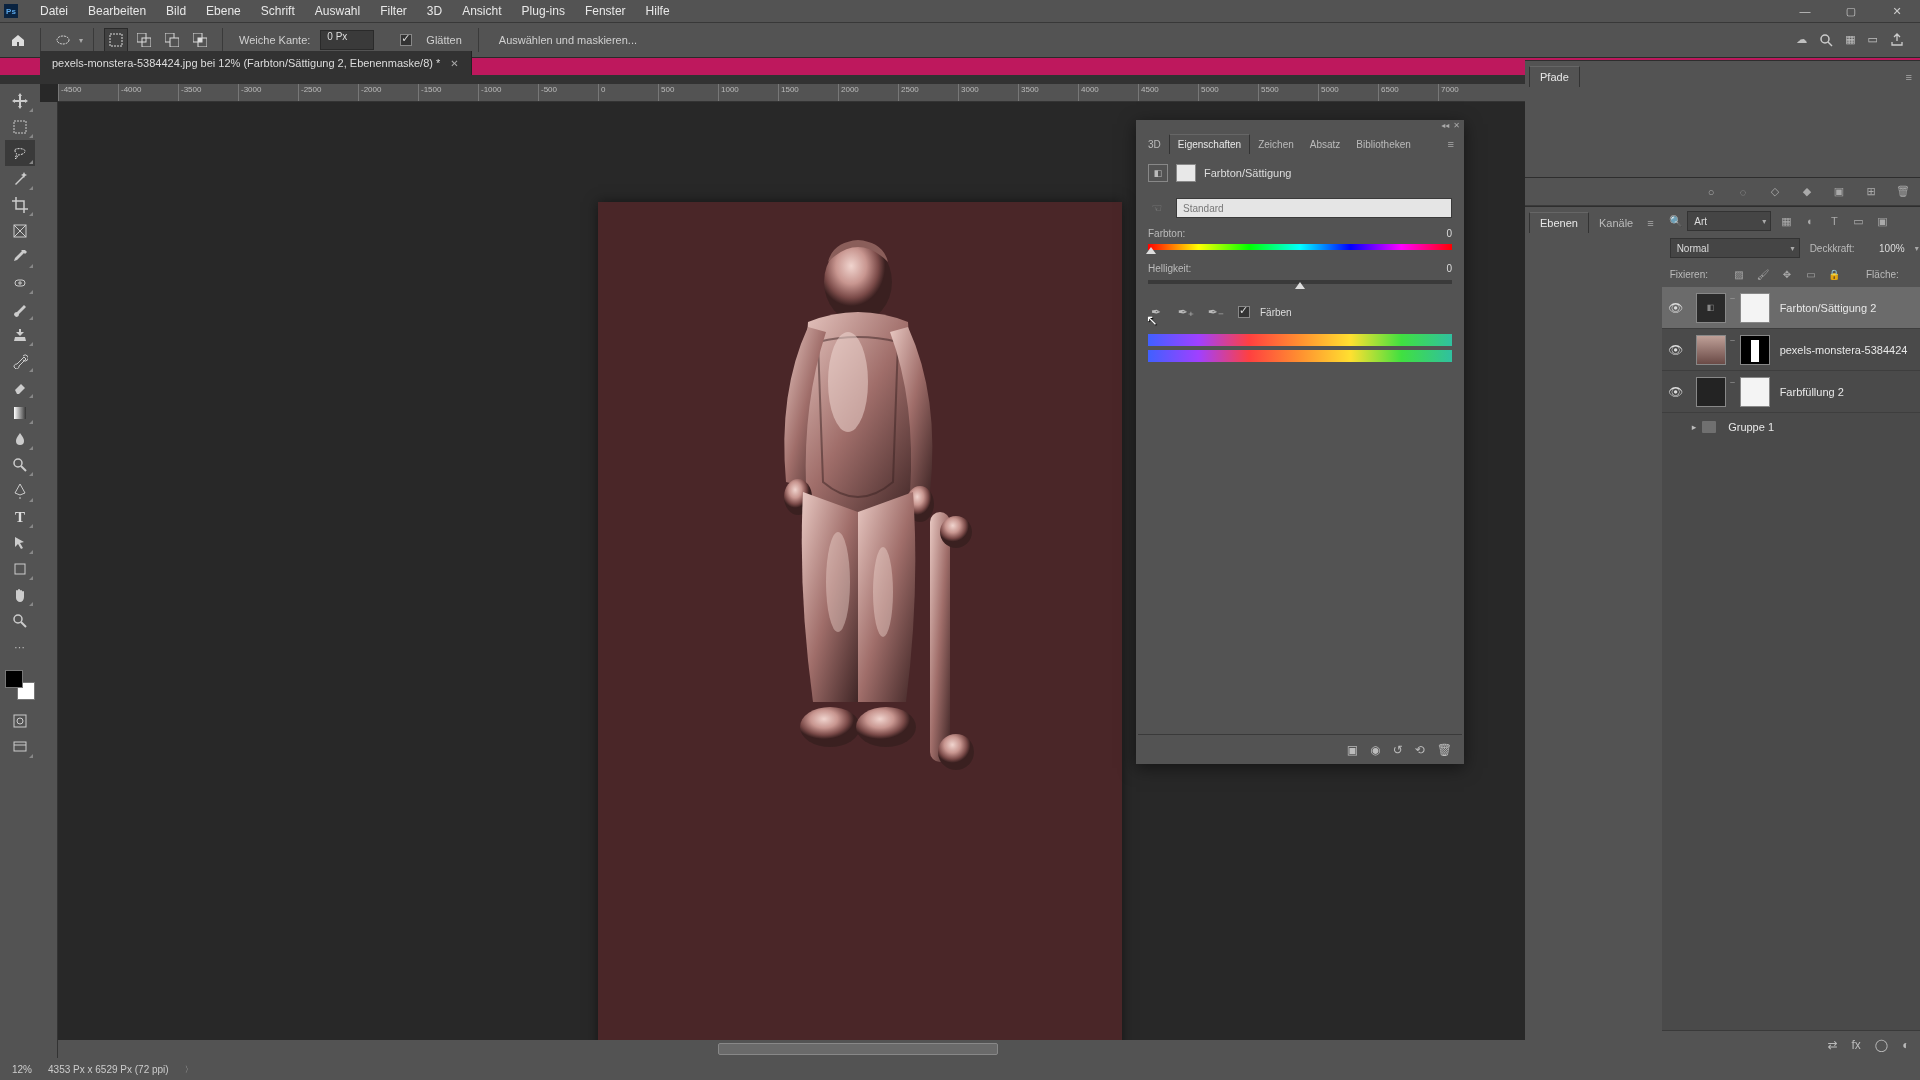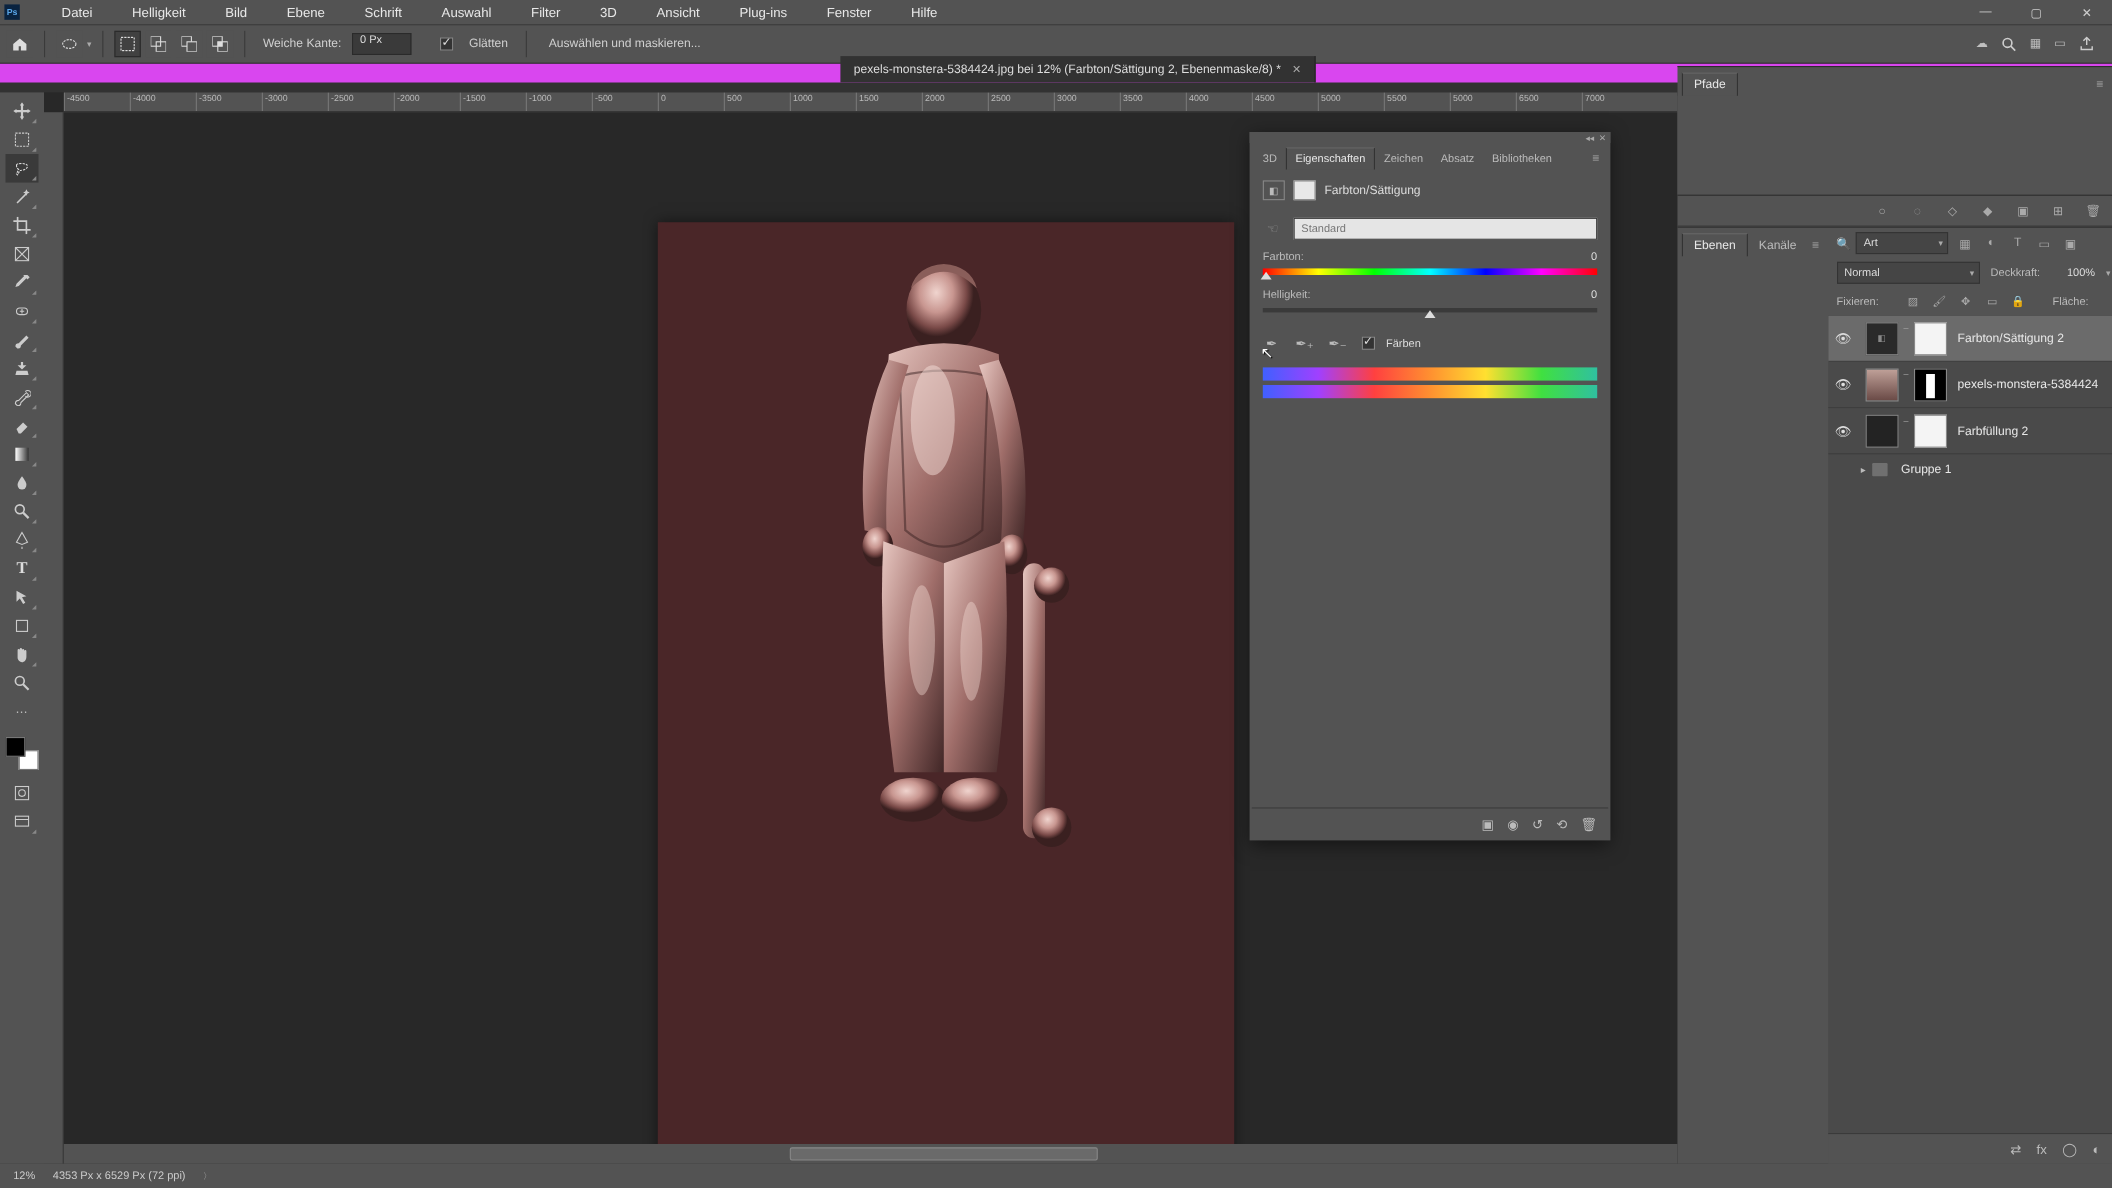--- a/index.html
+++ b/index.html
@@ -1,38 +1,38 @@
 <!DOCTYPE html>
 <html><head>
 <meta charset="utf-8">
 <style>
 * { margin: 0; padding: 0; box-sizing: border-box; font-family: "Segoe UI", Tahoma, sans-serif; user-select: none; }
 body { background: #323232; color: #c0c0c0; font-size: 11px; width: 1920px; height: 1080px; overflow: hidden; position: relative; }
 
 
-.menubar { background: #535353; height: 22px; display: flex; align-items: center; padding: 0 4px; position: relative; gap: 16px; }
+.menubar { background: #535353; height: 22px; display: flex; align-items: center; padding: 0 4px; position: relative; }
 .menubar .logo { width: 14px; height: 14px; background: #0a2340; margin-right: 12px; display: flex; align-items: center; justify-content: center; color: #5aa6e8; font-size: 8px; font-weight: bold; }
 .menubar .menu-item { padding: 0 10px; line-height: 22px; color: #e8e8e8; font-size: 12px; }
 .win-ctrl { position: absolute; right: 0; top: 0; display: flex; }
 .win-ctrl span { width: 46px; height: 22px; display: flex; align-items: center; justify-content: center; color: #ccc; font-size: 11px; }
 
 
 .optbar { background: #535353; height: 36px; display: flex; align-items: center; padding: 0 6px; gap: 4px; border-top: 1px solid #383838; border-bottom: 1px solid #2a2a2a; }
 .optbar .divider { width: 1px; height: 24px; background: #3a3a3a; margin: 0 6px; }
 .opt-btn { width: 24px; height: 24px; display: flex; align-items: center; justify-content: center; background: #535353; border: 1px solid transparent; }
 .opt-btn.active { border-color: #2a2a2a; background: #414141; }
 .opt-label { font-size: 11px; color: #d0d0d0; margin: 0 6px; }
 .opt-input { width: 54px; height: 20px; background: #3a3a3a; border: 1px solid #2a2a2a; color: #ddd; padding: 0 6px; font-size: 10px; }
 .opt-check { width: 12px; height: 12px; display: inline-block; border: 1px solid #888; background: #333; margin-right: 4px; position: relative; }
 .opt-check.on::after { content: "✓"; position: absolute; left: 0; top: -3px; font-size: 11px; color: #ddd; }
 .opt-link { color: #d0d0d0; font-size: 11px; margin-left: 10px; }
 .optbar .right-icons { margin-left: auto; display: flex; gap: 12px; padding-right: 10px; }
 
 
-.doctabs { background: #d946ef; height: 17px; display: flex; align-items: flex-end; padding-left: 40px; justify-content: center; }
+.doctabs { background: #be185d; height: 17px; display: flex; align-items: flex-end; padding-left: 40px; }
 .doctab { background: #323232; height: 24px; padding: 0 12px; display: flex; align-items: center; font-size: 11px; color: #ddd; border-right: 1px solid #222; }
 .doctab .close { margin-left: 10px; color: #aaa; font-size: 10px; }
 
 
 .workspace { position: absolute; left: 40px; top: 84px; right: 395px; bottom: 22px; background: #282828; }
 .ruler-h { position: absolute; left: 18px; right: 0; top: 0; height: 18px; background: #535353; border-bottom: 1px solid #333; display: flex; font-size: 8px; color: #bbb; overflow: hidden; }
 .ruler-h .tick { width: 60px; height: 100%; border-left: 1px solid #777; padding-left: 2px; padding-top: 1px; flex: 0 0 60px; }
 .ruler-v { position: absolute; left: 0; top: 18px; bottom: 0; width: 18px; background: #535353; border-right: 1px solid #333; }
 .canvas-viewport { position: absolute; left: 18px; top: 18px; right: 0; bottom: 18px; overflow: hidden; }
 .canvas-doc { position: absolute; left: 540px; top: 100px; width: 524px; height: 852px; background: #4a2628; box-shadow: 0 0 12px rgba(0,0,0,0.5); }
@@ -149,21 +149,21 @@
 .figure svg { width: 100%; height: 100%; }
 
 svg { display: block; }
 </style>
 </head>
 <body>
 
 <div class="menubar">
   <div class="logo">Ps</div>
   <div class="menu-item">Datei</div>
-  <div class="menu-item">Helligkeit</div>
+  <div class="menu-item">Bearbeiten</div>
   <div class="menu-item">Bild</div>
   <div class="menu-item">Ebene</div>
   <div class="menu-item">Schrift</div>
   <div class="menu-item">Auswahl</div>
   <div class="menu-item">Filter</div>
   <div class="menu-item">3D</div>
   <div class="menu-item">Ansicht</div>
   <div class="menu-item">Plug-ins</div>
   <div class="menu-item">Fenster</div>
   <div class="menu-item">Hilfe</div>

